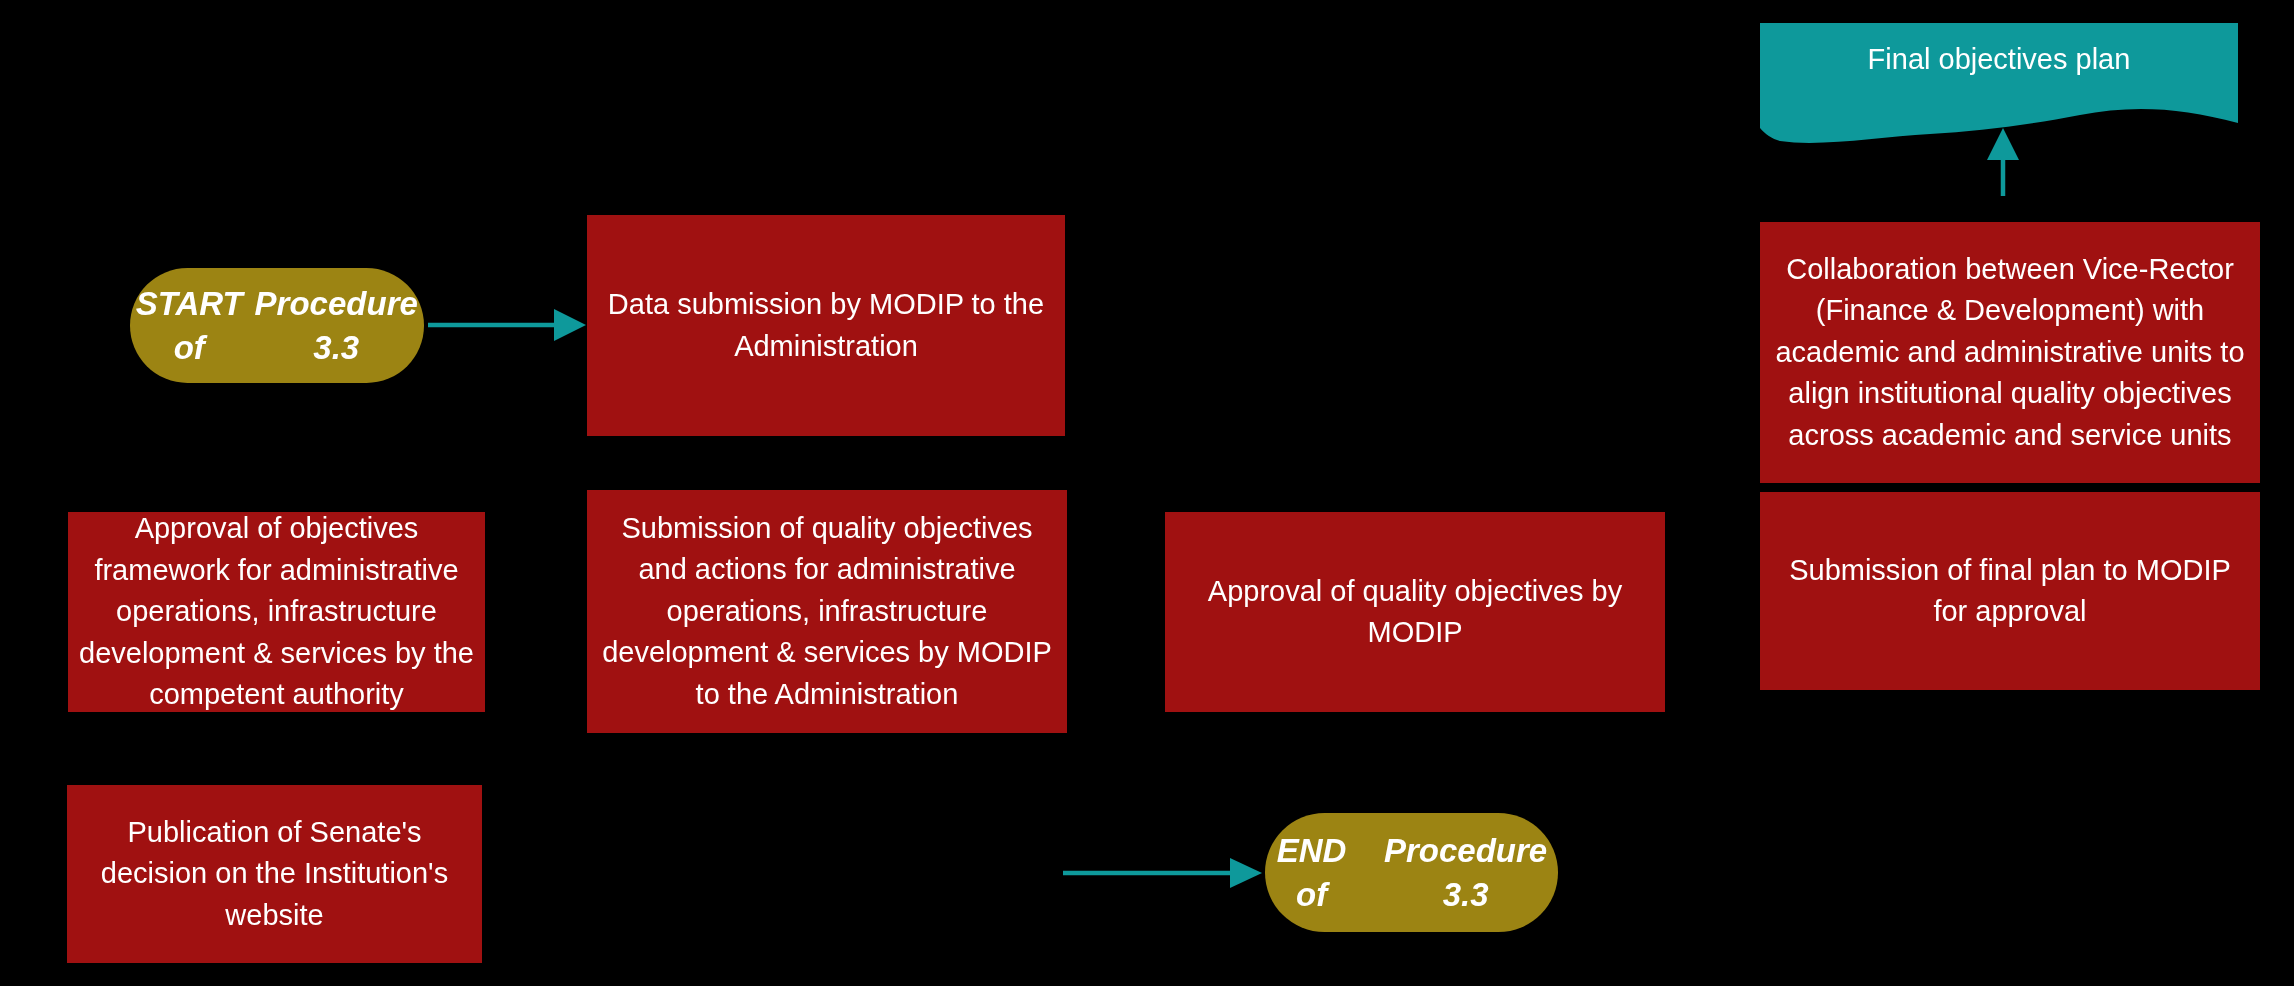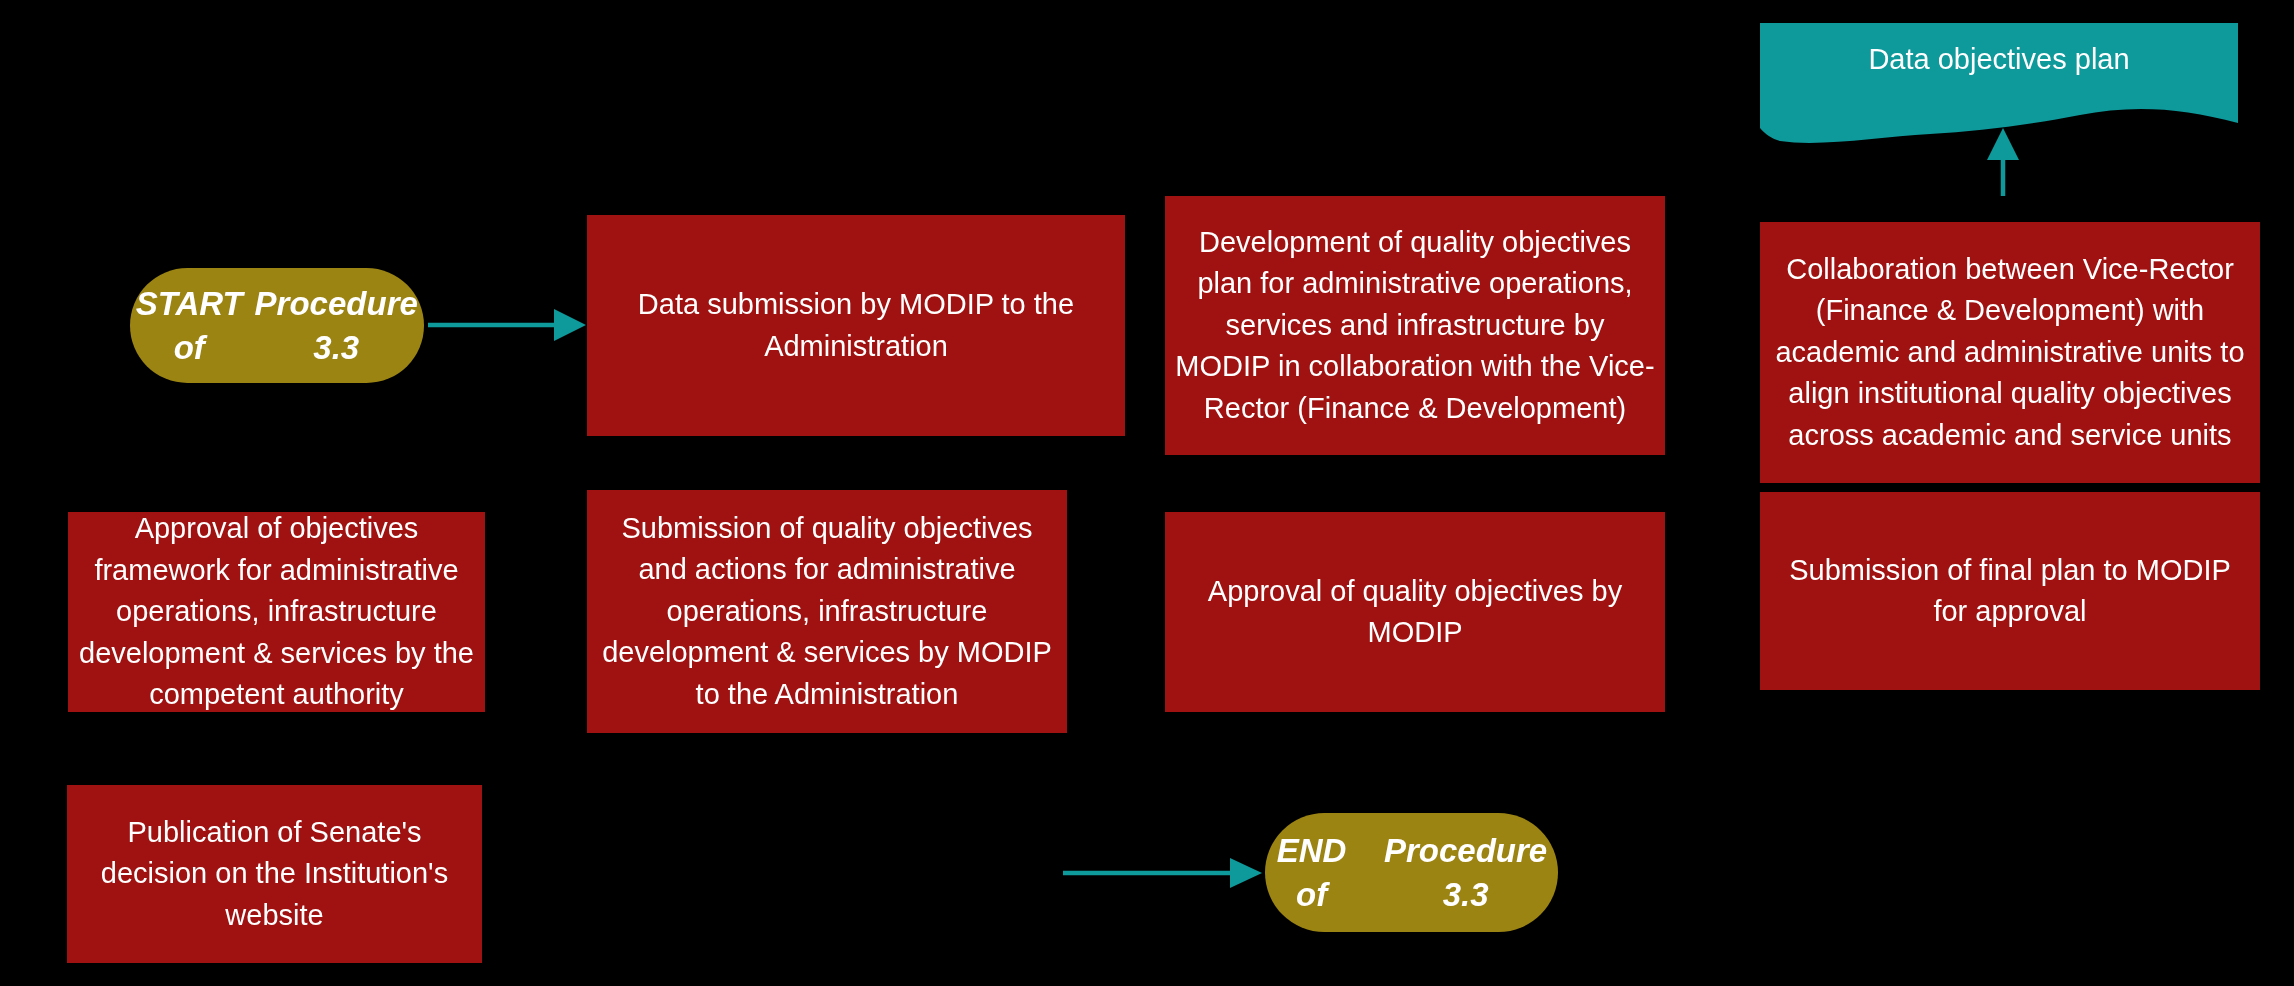--- a/index.html
+++ b/index.html
@@ -44,21 +44,21 @@
     text-align: center;
     font-weight: bold;
     font-style: italic;
     font-size: 33px;
     line-height: 1.32;
     border-radius: 60px;
   }
   .terminator span { display: block; }
 
   
-  .b1 { left: 587px;  top: 215px; width: 538px; height: 221px; }
+  .b1 { left: 587px;  top: 215px; width: 478px; height: 221px; }
   .b2 { left: 1165px; top: 196px; width: 500px; height: 259px; }
   .b3 { left: 1760px; top: 196px; width: 500px; height: 261px; margin-top: 26px; }
   .b4 { left: 68px;   top: 512px; width: 417px; height: 200px; }
   .b5 { left: 587px;  top: 490px; width: 480px; height: 243px; }
   .b6 { left: 1165px; top: 512px; width: 500px; height: 200px; }
   .b7 { left: 1760px; top: 492px; width: 500px; height: 198px; }
   .b8 { left: 67px;   top: 785px; width: 415px; height: 178px; }
   .b9 { left: 587px;  top: 785px; width: 473px; height: 178px; }
 
   .start-pill { left: 130px;  top: 268px; width: 294px; height: 115px; }
@@ -114,33 +114,32 @@
 
     <g>
       <line class="teal-stroke" x1="2003" y1="196" x2="2003" y2="158"></line>
       <polygon class="teal-fill" points="1987,160 2003,128 2019,160"></polygon>
     </g>
   </svg>
 
   <svg class="doc-shape" viewBox="0 0 478 130" xmlns="http://www.w3.org/2000/svg">
     <path class="teal-fill" d="M 0 0 H 478 V 100 C 420 84, 370 82, 320 92 C 268 102, 220 108, 170 111 C 120 114, 60 124, 20 118 C 12 116, 5 111, 0 105 Z"></path>
   </svg>
-  <div class="doc-label">Data objectives plan</div>
+  <div class="doc-label">Final objectives plan</div>
 
   <div class="terminator start-pill">
     <span>START of</span>
     <span>Procedure 3.3</span>
   </div>
   <div class="terminator end-pill">
     <span>END of</span>
     <span>Procedure 3.3</span>
   </div>
 
   <div class="process b1">Data submission by MODIP to the Administration</div>
-  <div class="process b2">Development of quality objectives plan for administrative operations, services and infrastructure by MODIP in collaboration with the Vice-Rector (Finance &amp; Development)</div>
   <div class="process b3">Collaboration between Vice-Rector (Finance &amp; Development) with academic and administrative units to align institutional quality objectives across academic and service units</div>
   <div class="process b5">Submission of quality objectives and actions for administrative operations, infrastructure development &amp; services by MODIP to the Administration</div>
   <div class="process b4">Approval of objectives framework for administrative operations, infrastructure development &amp; services by the competent authority</div>
   <div class="process b6">Approval of quality objectives by MODIP</div>
   <div class="process b7">Submission of final plan to MODIP for approval</div>
   <div class="process b8">Publication of Senate's decision on the Institution's website</div>
 
 </div>
 
 </body></html>

